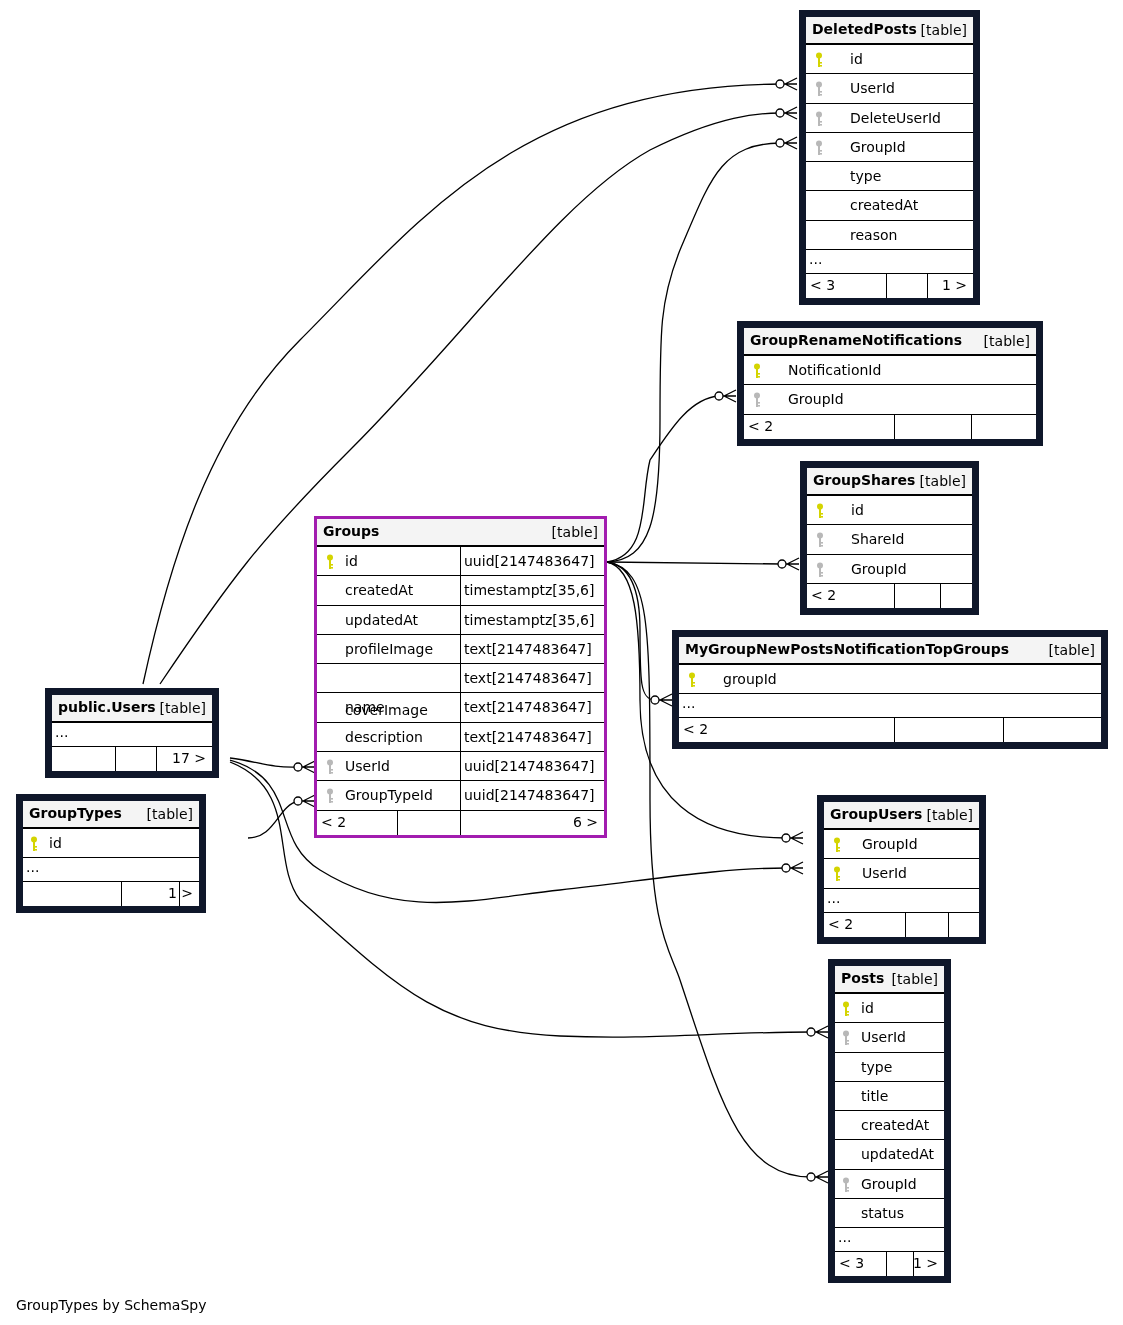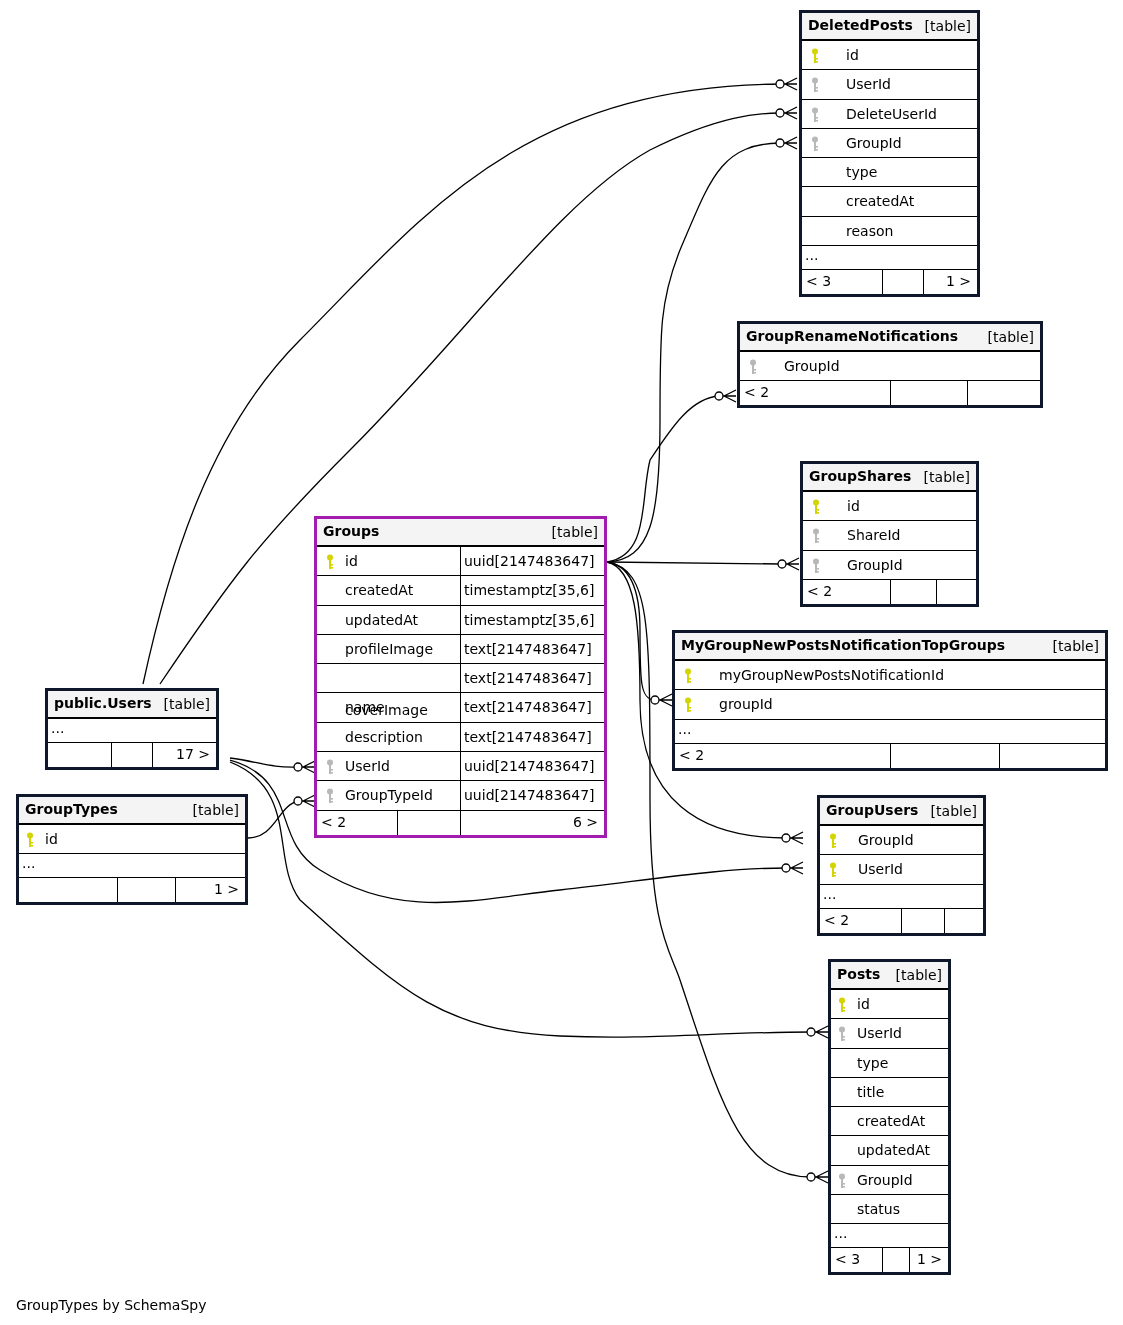--- a/index.html
+++ b/index.html
@@ -1,19 +1,19 @@
 <!DOCTYPE html>
 <html><head>
 <meta charset="utf-8">
 <style>
   html, body { margin:0; padding:0; background:#ffffff; }
   body { width:1123px; height:1325px; position:relative; overflow:hidden;
          font-family:"DejaVu Sans", sans-serif; font-size:14px; color:#000; }
   #edges { position:absolute; left:0; top:0; width:1123px; height:1325px; }
-  .tbl { position:absolute; background:#fff; border:3px solid #0f172a; box-sizing:border-box; }
+  .tbl { position:absolute; background:#fff; border:7px solid #0f172a; box-sizing:border-box; }
   .tbl.focus { border:3px solid #a21caf; }
   .hdr { height:28px; background:#f4f4f4; border-bottom:2px solid #000; position:relative; box-sizing:border-box; }
   .hdr .nm { position:absolute; left:6px; top:4px; font-weight:bold; font-size:14px; }
   .hdr .tp { position:absolute; right:6px; top:5px; font-size:14px; }
   .row { height:29.3px; border-bottom:1px solid #000; position:relative; box-sizing:border-box; display:flex; }
   .row .key { position:absolute; top:7px; width:8px; height:16px; }
   .row .cn { position:absolute; top:6px; white-space:nowrap; }
   .row .ct { position:absolute; top:6px; white-space:nowrap; }
   .row .split { position:absolute; top:-1px; bottom:-1px; border-left:1px solid #000; }
   .ell { height:24px; border-bottom:1px solid #000; position:relative; box-sizing:border-box; }
@@ -134,20 +134,29 @@
 </div>
 
 <div class="tbl" style="left:737px;top:321px;width:306px;">
   <div class="hdr">
     <span class="nm">GroupRenameNotifications</span>
     <span class="tp">[table]</span>
   </div>
   <div class="cols">
       <div class="row">
         <span class="key" style="left: 9px;"><svg width="8" height="16" viewBox="0 0 8 16">
+            <circle cx="4" cy="3.5" r="3" fill="#d4d400"></circle>
+            <rect x="3" y="5" width="2" height="10" fill="#d4d400"></rect>
+            <rect x="5" y="10" width="2" height="1.6" fill="#d4d400"></rect>
+            <rect x="5" y="13" width="2" height="1.6" fill="#d4d400"></rect>
+          </svg></span>
+        <span class="cn" style="left: 44px;">NotificationId</span>
+      </div>
+      <div class="row">
+        <span class="key" style="left: 9px;"><svg width="8" height="16" viewBox="0 0 8 16">
             <circle cx="4" cy="3.5" r="3" fill="#b8b8b8"></circle>
             <rect x="3" y="5" width="2" height="10" fill="#b8b8b8"></rect>
             <rect x="5" y="10" width="2" height="1.6" fill="#b8b8b8"></rect>
             <rect x="5" y="13" width="2" height="1.6" fill="#b8b8b8"></rect>
           </svg></span>
         <span class="cn" style="left: 44px;">GroupId</span>
       </div>
     </div>
   <div class="ftr">
     <span class="l">&lt; 2</span>
@@ -205,29 +214,20 @@
     <span class="tp">[table]</span>
   </div>
   <div class="cols">
       <div class="row">
         <span class="key" style="left: 9px;"><svg width="8" height="16" viewBox="0 0 8 16">
             <circle cx="4" cy="3.5" r="3" fill="#d4d400"></circle>
             <rect x="3" y="5" width="2" height="10" fill="#d4d400"></rect>
             <rect x="5" y="10" width="2" height="1.6" fill="#d4d400"></rect>
             <rect x="5" y="13" width="2" height="1.6" fill="#d4d400"></rect>
           </svg></span>
-        <span class="cn" style="left: 44px;">myGroupNewPostsNotificationId</span>
-      </div>
-      <div class="row">
-        <span class="key" style="left: 9px;"><svg width="8" height="16" viewBox="0 0 8 16">
-            <circle cx="4" cy="3.5" r="3" fill="#d4d400"></circle>
-            <rect x="3" y="5" width="2" height="10" fill="#d4d400"></rect>
-            <rect x="5" y="10" width="2" height="1.6" fill="#d4d400"></rect>
-            <rect x="5" y="13" width="2" height="1.6" fill="#d4d400"></rect>
-          </svg></span>
         <span class="cn" style="left: 44px;">groupId</span>
       </div>
     </div>
   <div class="ell">
       <span>...</span>
     </div>
   <div class="ftr">
     <span class="l">&lt; 2</span>
     <span class="c" style="left:215px"></span>
       <span class="c" style="left:324px"></span>
@@ -418,21 +418,21 @@
       <span>...</span>
     </div>
   <div class="ftr">
     <span class="l"></span>
     <span class="c" style="left:63px"></span>
       <span class="c" style="left:104px"></span>
     <span class="r">17 &gt;</span>
   </div>
 </div>
 
-<div class="tbl" style="left:16px;top:794px;width:232px;">
+<div class="tbl" style="left:16px;top:794px;width:190px;">
   <div class="hdr">
     <span class="nm">GroupTypes</span>
     <span class="tp">[table]</span>
   </div>
   <div class="cols">
       <div class="row">
         <span class="key" style="left: 7px;"><svg width="8" height="16" viewBox="0 0 8 16">
             <circle cx="4" cy="3.5" r="3" fill="#d4d400"></circle>
             <rect x="3" y="5" width="2" height="10" fill="#d4d400"></rect>
             <rect x="5" y="10" width="2" height="1.6" fill="#d4d400"></rect>

